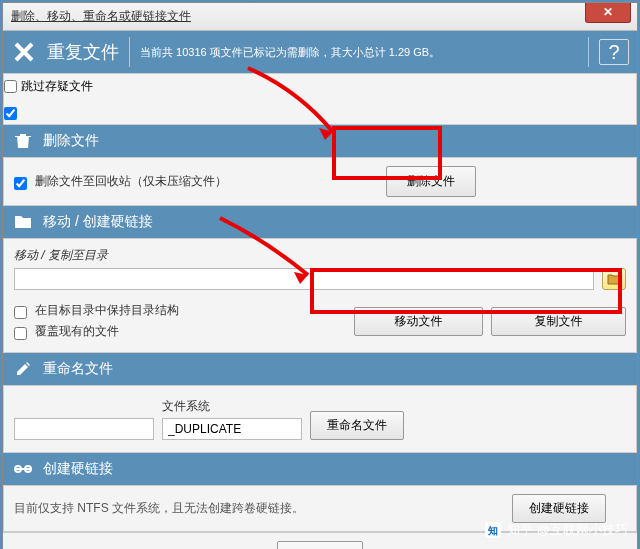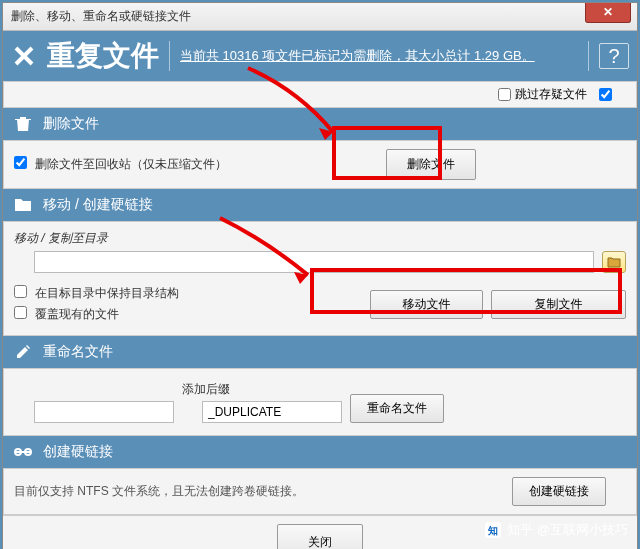--- a/index.html
+++ b/index.html
@@ -1,32 +1,32 @@
 <!DOCTYPE html>
 <html><head>
 <meta charset="utf-8">
 <style>
   * { box-sizing: border-box; margin: 0; padding: 0; }
   body { font-family: "Microsoft YaHei", Arial, sans-serif; font-size: 12px; background: #5a8fb8; width: 640px; height: 549px; overflow: hidden; position: relative; }
   .window { background: #fff; border: 1px solid #888; margin: 2px; }
-  .titlebar { height: 28px; background: linear-gradient(#f5f5f5,#e6e6e6); border-bottom: 1px solid #bbb; display: flex; align-items: center; padding: 0 8px; font-size: 12px; color: #333; position: relative; }
+  .titlebar { height: 28px; background: linear-gradient(#f5f5f5,#e6e6e6); border-bottom: 1px solid #bbb; display: flex; align-items: center; padding: 0 8px; font-size: 12px; color: #333; position: relative; text-decoration: underline; }
   .win-close { position: absolute; right: 0; top: 0; width: 46px; height: 20px; background: #c94b3f; border: 1px solid #8a2f28; border-top: none; border-radius: 0 0 3px 3px; color: #fff; text-align: center; line-height: 18px; font-weight: bold; margin-right: 6px; }
   .header { background: #5a8fb8; padding: 6px 8px; display: flex; align-items: center; gap: 10px; color: #fff; }
   .header .x { width: 26px; height: 26px; display: flex; align-items: center; justify-content: center; }
-  .header-title { font-size: 28px; font-weight: bold; }
+  .header-title { font-size: 18px; font-weight: normal; }
   .header-divider { width: 1px; height: 30px; background: rgba(255,255,255,0.5); }
-  .header-info { font-size: 13px; flex: 1; text-decoration: underline; }
+  .header-info { font-size: 11px; flex: 1; }
   .help-btn { width: 30px; height: 26px; border: 1px solid rgba(255,255,255,0.7); color: #fff; font-size: 20px; text-align: center; line-height: 24px; border-radius: 2px; }
-  .options-row { background: #f4f4f4; border: 1px solid #ccc; padding: 4px 24px; text-align: right; font-size: 12px; display: flex; justify-content: flex-end; gap: 12px; }
+  .options-row { background: #f4f4f4; border: 1px solid #ccc; padding: 4px 0; text-align: right; font-size: 12px; display: flex; justify-content: flex-end; gap: 12px; flex-direction: column; }
   .options-row label { display: flex; align-items: center; gap: 4px; }
   .section-header { background: #5a8fb8; color: #fff; padding: 6px 10px; display: flex; align-items: center; gap: 10px; font-size: 14px; }
   .section-body { background: #f4f4f4; border: 1px solid #ccc; padding: 8px 10px; font-size: 12px; color: #333; }
-  .row { display: flex; align-items: flex-start; gap: 8px; margin: 4px 0; }
+  .row { display: flex; align-items: flex-end; gap: 8px; margin: 4px 0; }
   .btn { background: linear-gradient(#f9f9f9,#e5e5e5); border: 1px solid #999; padding: 5px 16px; font-size: 12px; border-radius: 2px; cursor: pointer; }
-  .input-text { border: 1px solid #bbb; background: #fff; padding: 3px 5px; font-size: 12px; height: 22px; margin-left: 20px; }
+  .input-text { border: 1px solid #bbb; background: #fff; padding: 3px 5px; font-size: 12px; height: 22px; }
   .browse-btn { width: 24px; height: 22px; background: linear-gradient(#fff7d0,#ffe680); border: 1px solid #b8a15a; border-radius: 3px; display: flex; align-items: center; justify-content: center; }
   .red-box1 { position: absolute; border: 4px solid #e80000; left: 332px; top: 126px; width: 110px; height: 54px; pointer-events: none; }
   .red-box2 { position: absolute; border: 4px solid #e80000; left: 310px; top: 268px; width: 312px; height: 46px; pointer-events: none; }
   .arrow { position: absolute; pointer-events: none; }
   .footer { background: #f4f4f4; border-top: 1px solid #ccc; padding: 8px; text-align: center; }
   .watermark { position: absolute; right: 12px; bottom: 10px; color: #fff; font-size: 13px; display: flex; align-items: center; gap: 6px; }
   .flex-sp { display: flex; justify-content: space-between; align-items: center; }
   .icon { width: 20px; height: 20px; display: flex; align-items: center; justify-content: center; }
   input[type=checkbox] { width: 13px; height: 13px; }
 </style>
@@ -101,41 +101,41 @@
         <label class="row">
           <input type="checkbox" style="">
           <span>在目标目录中保持目录结构</span>
         </label>
         <label class="row">
           <input type="checkbox" style="">
           <span>覆盖现有的文件</span>
         </label>
       </div>
       <div class="row">
-        <button class="btn" style="width:113px;">移动文件</button>
+        <button class="btn" style="width:129px;">移动文件</button>
         <button class="btn" style="width:135px;">复制文件</button>
       </div>
     </div>
   </div>
 
   <div class="section-header">
     <div class="icon">
       <svg width="16" height="16" viewBox="0 0 16 16" fill="#fff">
           <path d="M2 11l8-8 3 3-8 8H2z M11 2l1-1 3 3-1 1z"></path>
         </svg>
     </div>
     <span>重命名文件</span>
   </div>
   <div class="section-body">
     <div class="row" style="align-items:flex-end;">
       <div>
         <input class="input-text" style="width: 140px;">
       </div>
       <div>
-        <div style="margin-bottom:3px;">添加后缀</div>
+        <div style="margin-bottom:3px;">文件系统</div>
         <input class="input-text" style="width: 140px;" value="_DUPLICATE">
       </div>
       <button class="btn">重命名文件</button>
     </div>
   </div>
 
   <div class="section-header">
     <div class="icon">
       <svg width="18" height="10" viewBox="0 0 18 10" fill="none" stroke="#fff" stroke-width="2">
           <path d="M6 5H2a3 3 0 010-0h4M12 5h4a3 3 0 010 0h-4M5 5h8"></path>

